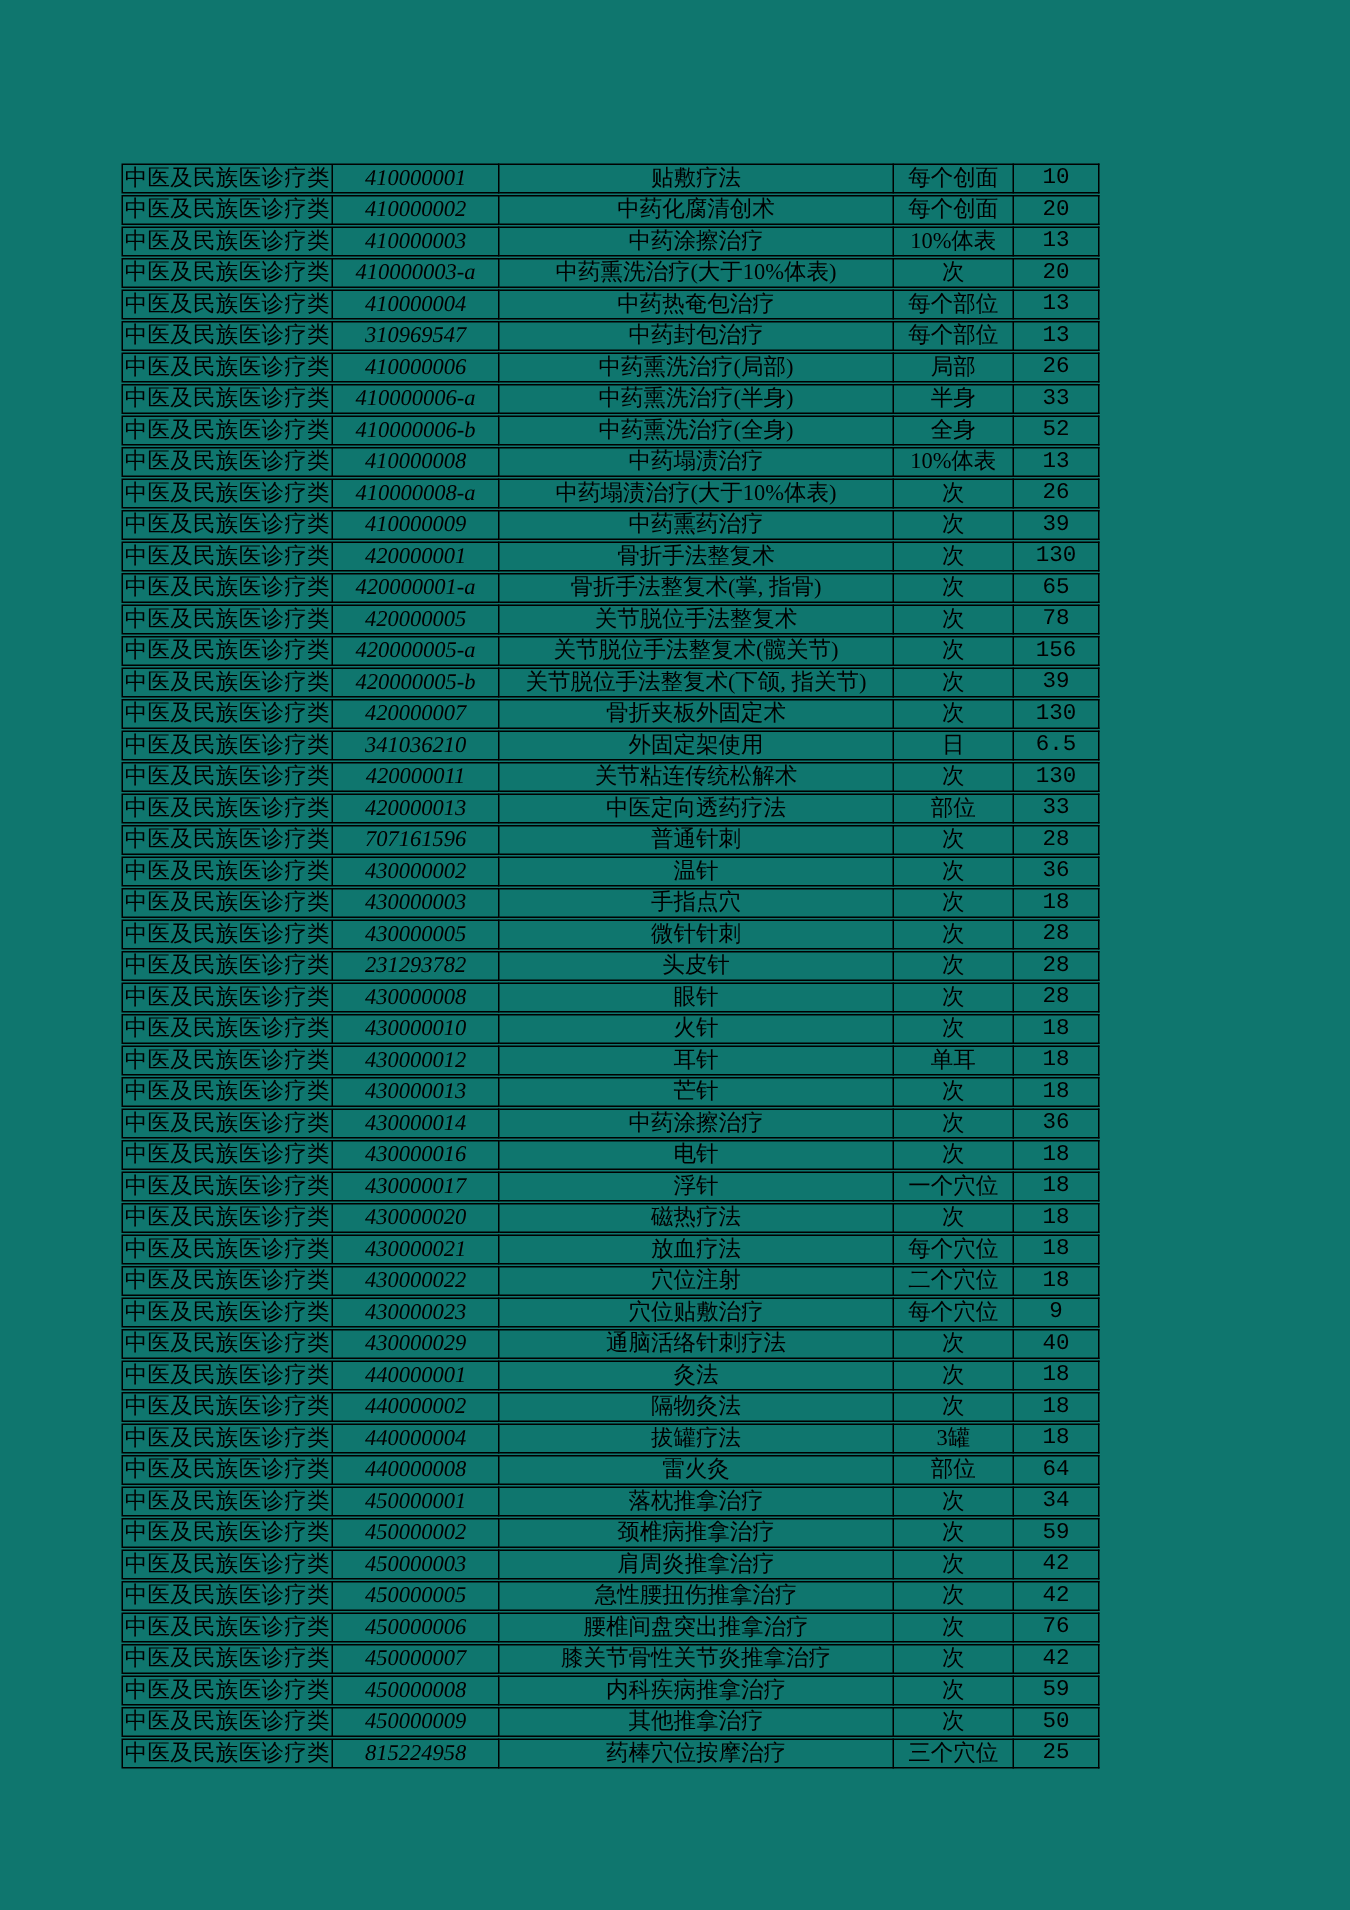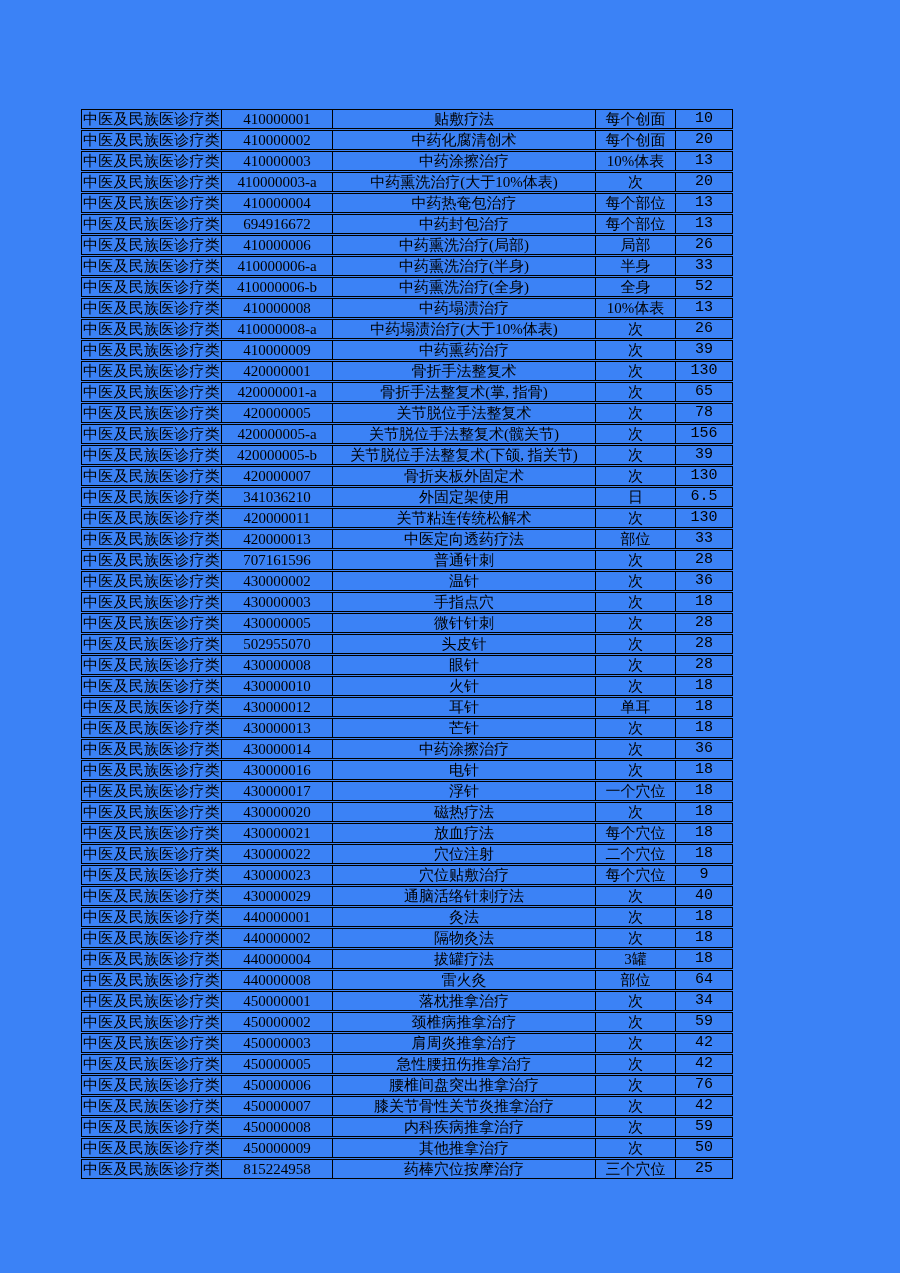--- a/index.html
+++ b/index.html
@@ -10,21 +10,21 @@
   body {
     width: 900px;
     height: 1273px;
     font-family: "Liberation Serif", "DejaVu Serif", serif;
     color: #000000;
   }
   .page {
     position: relative;
     width: 900px;
     height: 1273px;
-    background: #3b82f6;
+    background: #0f766e;
     overflow: hidden;
   }
   table.fee-table {
     position: absolute;
     left: 81px;
     top: 108px;
     width: 652px;
     table-layout: fixed;
     border-collapse: separate;
     border-spacing: 0 1px; 
@@ -40,21 +40,21 @@
     vertical-align: middle;
     white-space: nowrap;
     overflow: hidden;
     font-size: 15px;
     line-height: 18px;
   }
   table.fee-table td:first-child {
     border-left: 1px solid #000000;
   }
   td.c-cat  { font-size: 15px; letter-spacing: 0.2px; }
-  td.c-code { font-size: 15.5px; }
+  td.c-code { font-size: 15.5px; font-style: italic; }
   td.c-name { font-size: 15.5px; font-family: Liberation Serif, serif; }
   td.c-unit { font-size: 15.5px; }
   td.c-price{ font-size: 15.5px; font-family: Liberation Mono, monospace; }
 </style>
 </head>
 <body>
 
 <div class="page">
   <table class="fee-table">
     <colgroup>
@@ -101,21 +101,21 @@
         <tr>
           <td class="c-cat">中医及民族医诊疗类</td>
           <td class="c-code">410000004</td>
           <td class="c-name">中药热奄包治疗</td>
           <td class="c-unit">每个部位</td>
           <td class="c-price">13</td>
         </tr>
 
         <tr>
           <td class="c-cat">中医及民族医诊疗类</td>
-          <td class="c-code">694916672</td>
+          <td class="c-code">310969547</td>
           <td class="c-name">中药封包治疗</td>
           <td class="c-unit">每个部位</td>
           <td class="c-price">13</td>
         </tr>
 
         <tr>
           <td class="c-cat">中医及民族医诊疗类</td>
           <td class="c-code">410000006</td>
           <td class="c-name">中药熏洗治疗(局部)</td>
           <td class="c-unit">局部</td>
@@ -261,21 +261,21 @@
         <tr>
           <td class="c-cat">中医及民族医诊疗类</td>
           <td class="c-code">430000005</td>
           <td class="c-name">微针针刺</td>
           <td class="c-unit">次</td>
           <td class="c-price">28</td>
         </tr>
 
         <tr>
           <td class="c-cat">中医及民族医诊疗类</td>
-          <td class="c-code">502955070</td>
+          <td class="c-code">231293782</td>
           <td class="c-name">头皮针</td>
           <td class="c-unit">次</td>
           <td class="c-price">28</td>
         </tr>
 
         <tr>
           <td class="c-cat">中医及民族医诊疗类</td>
           <td class="c-code">430000008</td>
           <td class="c-name">眼针</td>
           <td class="c-unit">次</td>

